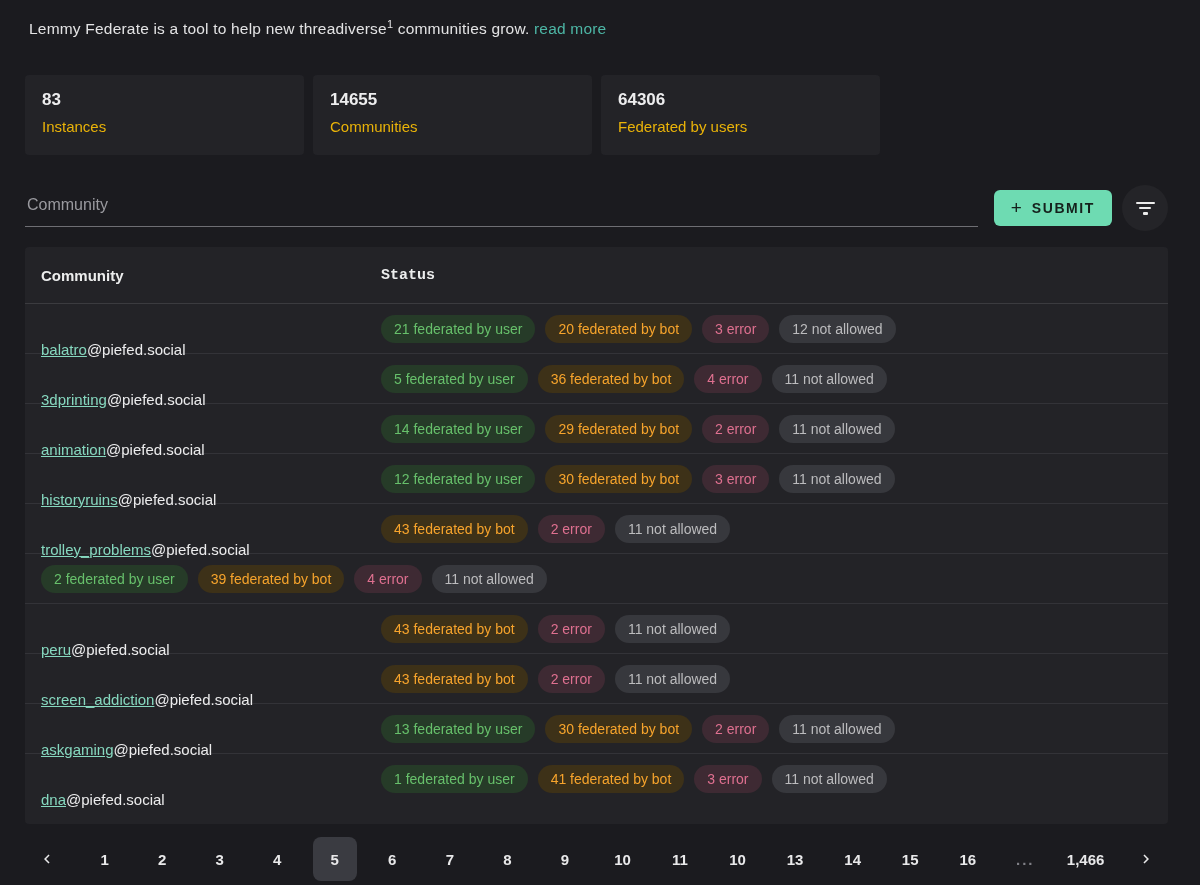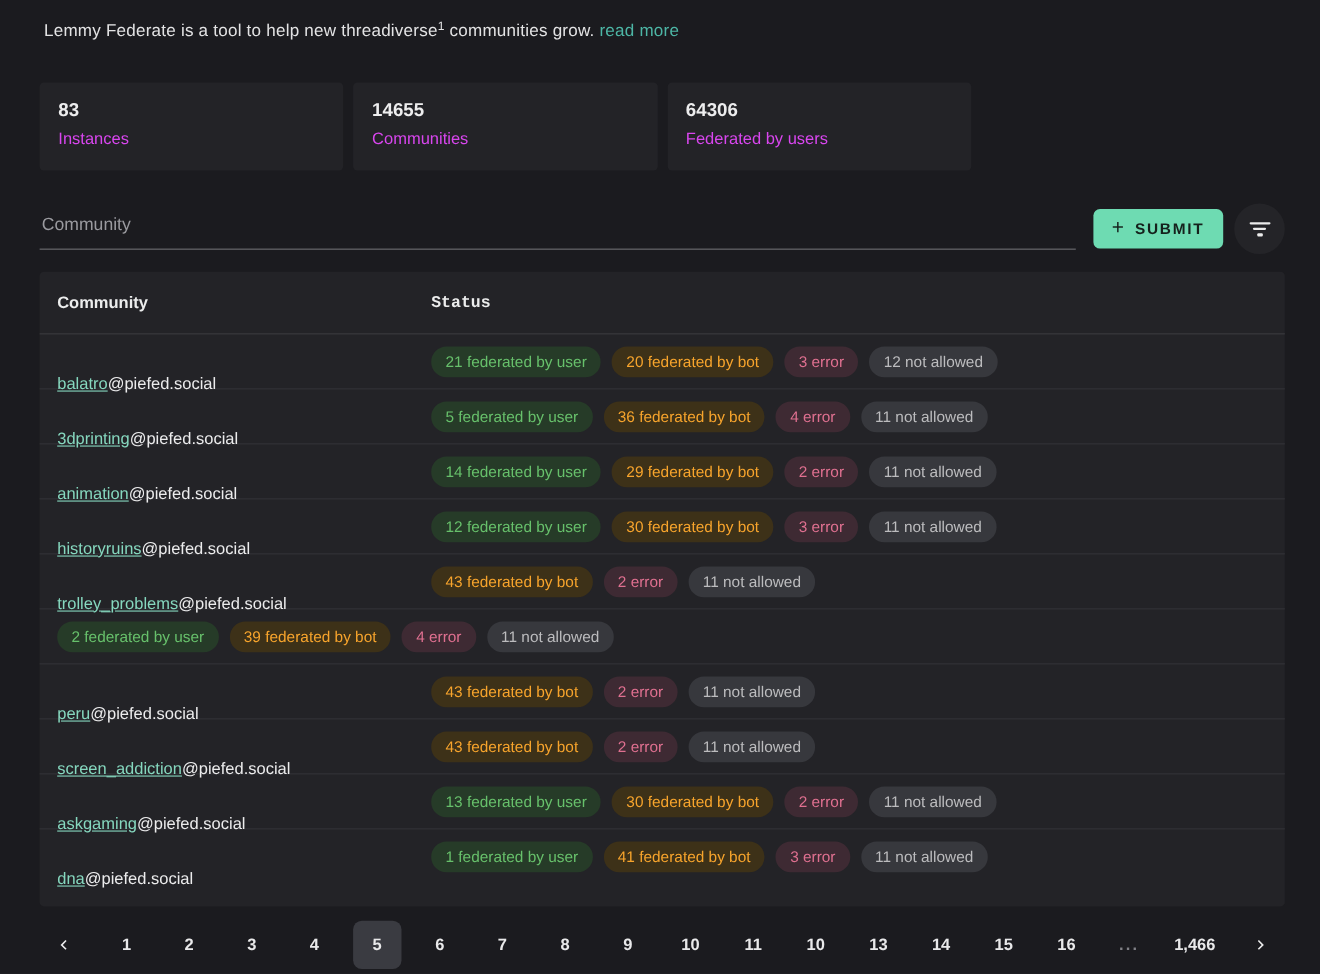--- a/index.html
+++ b/index.html
@@ -2,34 +2,34 @@
 <html style="--bg: #1b1b1f; --card-bg: #232327; --circle-bg: #242428; --accent: #6edbb2; --read-more: #4db6a5; --link: #86d8bf; --page-active-bg: #3a3b41; --badge-user-fg: #67c06b; --badge-user-bg: #263b28; --badge-bot-fg: #f7a42c; --badge-bot-bg: #3d3118; --badge-error-fg: #df7090; --badge-error-bg: #3e2a33; --badge-na-fg: #bcbcbe; --badge-na-bg: #37383d;"><head>
 <meta charset="utf-8">
 <style>
   * { margin:0; padding:0; box-sizing:border-box; }
   html,body { width:1200px; height:885px; overflow:hidden; }
   body {
     background:var(--bg,#1b1b1f);
     font-family:"Liberation Sans", sans-serif;
     color:#e9e9ea;
   }
-  .page { padding:18px 32px 0 36px; }
+  .page { padding:18px 32px 0 25px; }
 
   
   .intro { font-size:15.5px; color:#e3e3e4; letter-spacing:.2px; padding-left:4px; }
   .intro sup { font-size:11px; vertical-align:super; }
   .read-more { color:var(--read-more,#4db6a5); cursor:pointer; text-decoration:none; }
 
   
   .stats { margin-top:37px; display:grid; grid-template-columns:repeat(4,1fr); gap:9px; }
   .card {
     background:var(--card-bg,#232327); border-radius:4px; height:80px; padding:15px 17px;
   }
   .card .value { font-size:17px; font-weight:700; color:#ededee; }
-  .card .label { margin-top:8px; font-size:15px; color:#d946ef; }
+  .card .label { margin-top:8px; font-size:15px; color:#eab308; }
 
   
   .filter-bar { margin-top:30px; display:flex; align-items:center; }
   .search-field { flex:1; margin-right:16px; position:relative; }
   .search-field input {
     width:100%; background:transparent; border:none; outline:none;
     border-bottom:1px solid #6e6e73; color:#ececec;
     font-size:16px; font-family:"Liberation Sans",sans-serif;
     padding:6px 2px 12px 2px;
   }

